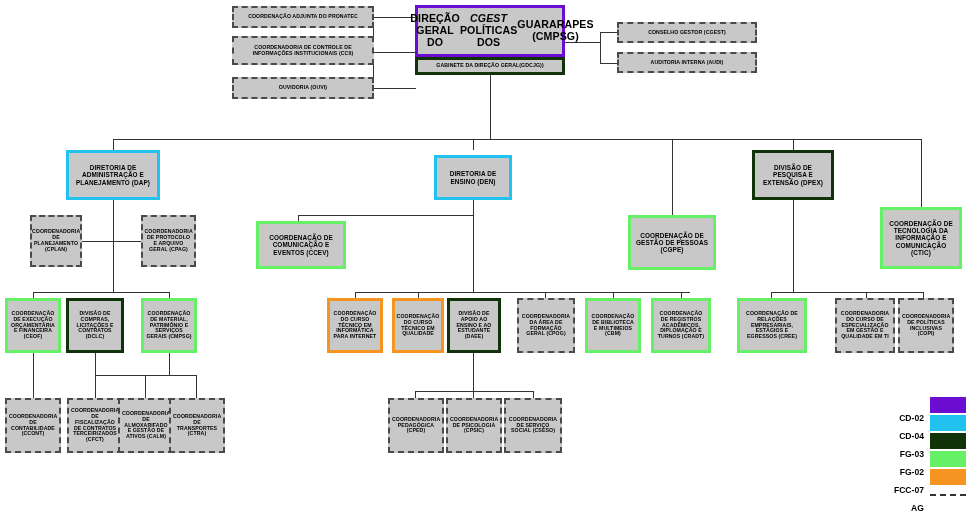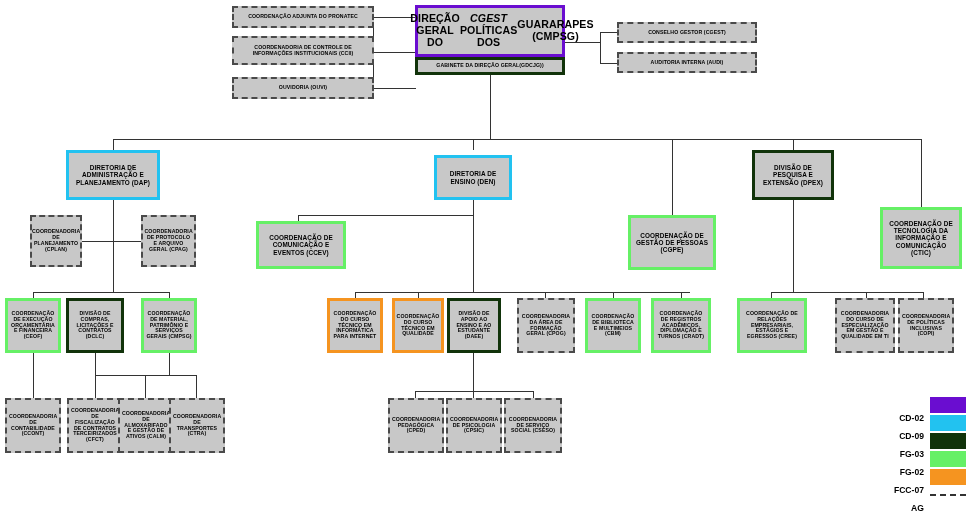--- a/index.html
+++ b/index.html
@@ -233,21 +233,21 @@
   <div class="node b-ag t6" style="left:504px;top:398px;width:58px;height:55px;">
     <span>COORDENADORIA DE SERVIÇO SOCIAL (CSESO)</span>
   </div>
 
   <div id="legend">
     <div class="lg-row">
       <div class="lg-lbl">CD-02</div>
       <div class="lg-sw" style="background:#6a0dd0;"></div>
     </div>
     <div class="lg-row">
-      <div class="lg-lbl">CD-09</div>
+      <div class="lg-lbl">CD-04</div>
       <div class="lg-sw" style="background:#22c2f0;"></div>
     </div>
     <div class="lg-row">
       <div class="lg-lbl">FG-03</div>
       <div class="lg-sw" style="background:#11330a;"></div>
     </div>
     <div class="lg-row">
       <div class="lg-lbl">FG-02</div>
       <div class="lg-sw" style="background:#66f066;"></div>
     </div>

